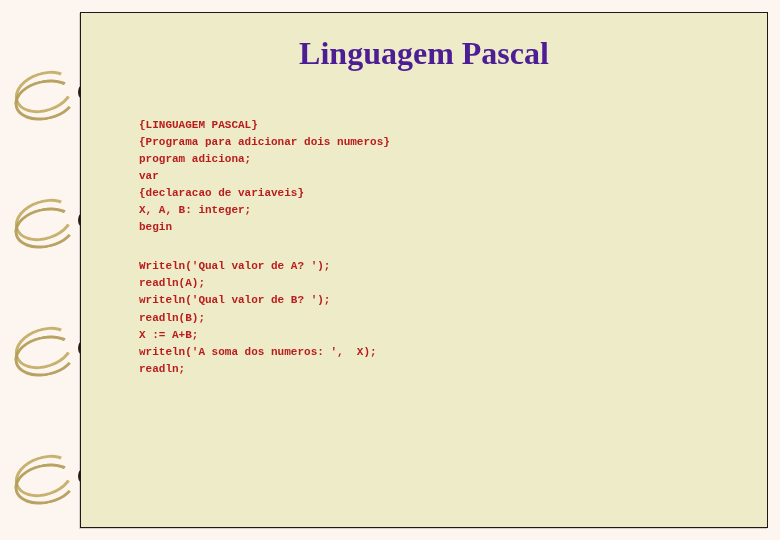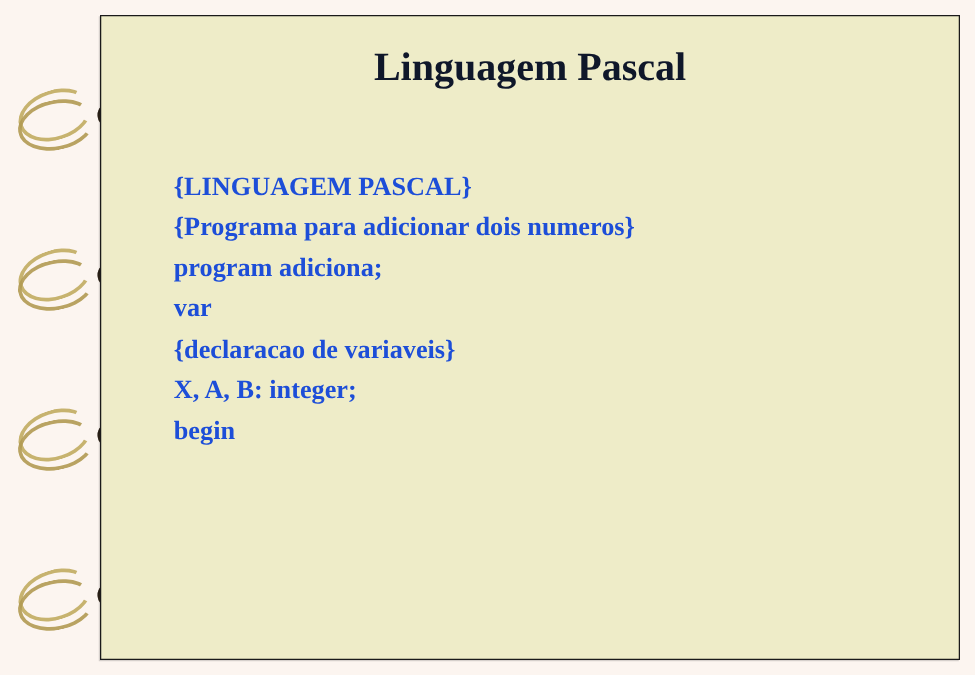--- a/index.html
+++ b/index.html
@@ -52,30 +52,30 @@
       border:3px solid #b29b53;
       border-right-color:transparent;
       border-radius:50%;
       transform:rotate(-12deg);
       opacity:.9;
     }
     .title {
       text-align:center;
       font-size:32px;
       font-weight:700;
-      color:#0f172a;
+      color:#4c1d95;
       margin-top:22px;
       font-family:'Times New Roman',Times,serif;
     }
     .code {
       margin:28px 0 0 58px;
-      font-family:Liberation Serif, serif;
-      font-size:21px;
+      font-family:Liberation Mono, monospace;
+      font-size:11px;
       font-weight:700;
-      color:#1d4ed8;
+      color:#b91c1c;
       line-height:1.55;
       white-space:pre;
     }
     .blk { margin-bottom:22px; }
   </style>
 </head>
 <body>
 
 <div class="bind-col">
   <div class="ring">
@@ -102,14 +102,20 @@
 
 <div class="page">
   <h1 class="title">Linguagem Pascal</h1>
   <div class="code">
 <div class="blk"><span>{LINGUAGEM PASCAL}</span>
 <span>{Programa para adicionar dois numeros}</span>
 <span>program adiciona;</span>
 <span>var</span>
 <span>{declaracao de variaveis}</span>
 <span>X, A, B: integer;</span>
-<span>begin</span></div></div>
+<span>begin</span></div><div class="blk"><span>Writeln('Qual valor de A? ');</span>
+<span>readln(A);</span>
+<span>writeln('Qual valor de B? ');</span>
+<span>readln(B);</span>
+<span>X := A+B;</span>
+<span>writeln('A soma dos numeros: ',  X);</span>
+<span>readln;</span></div></div>
 </div>
 
 </body></html>

